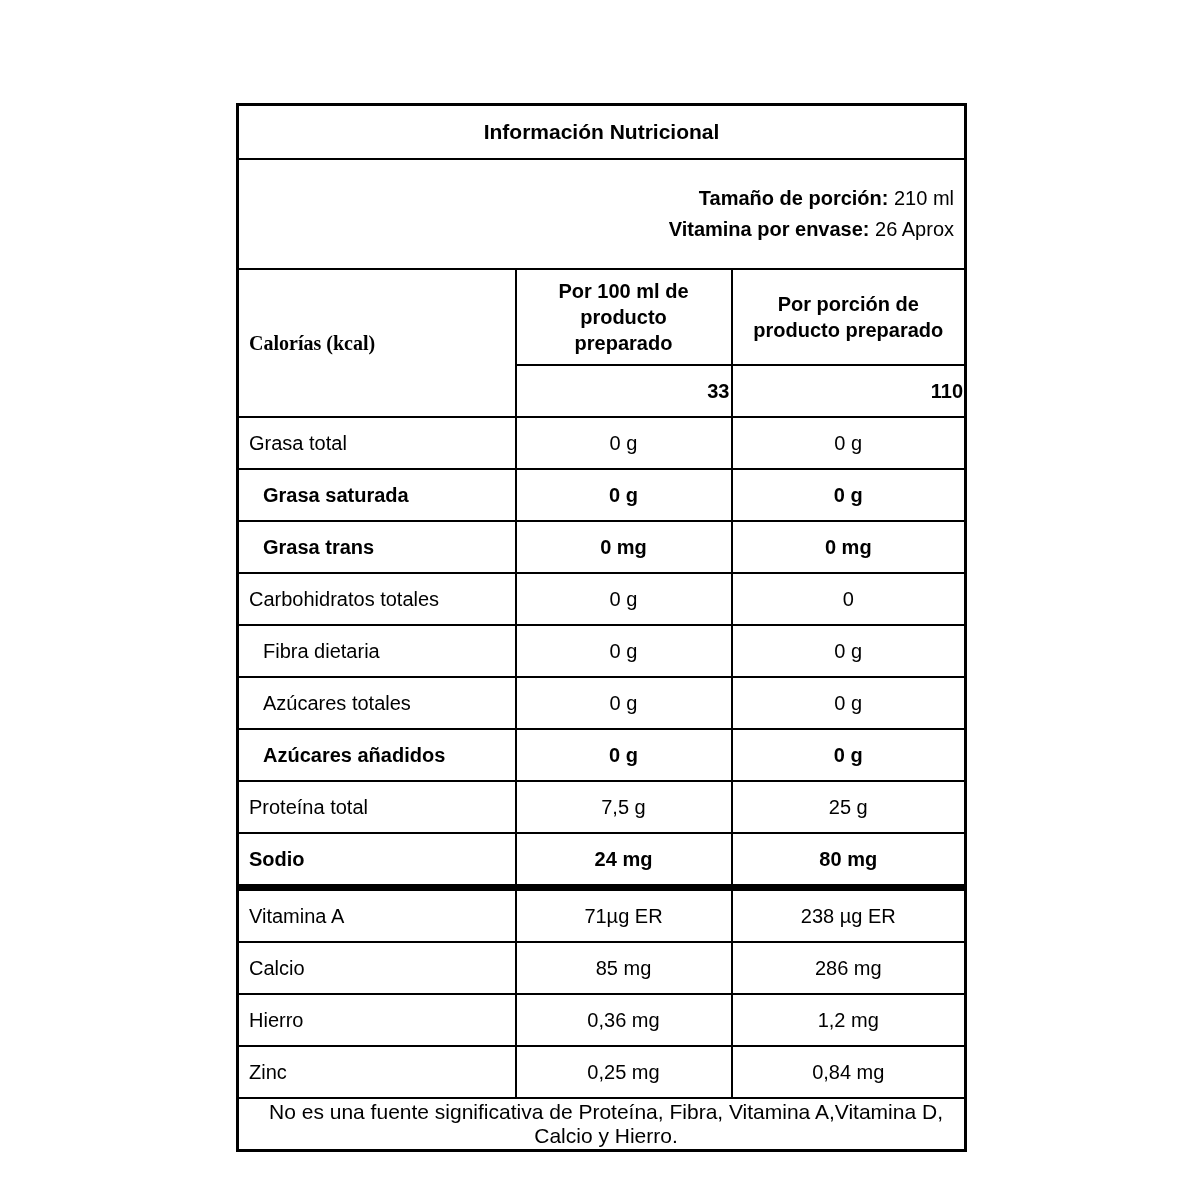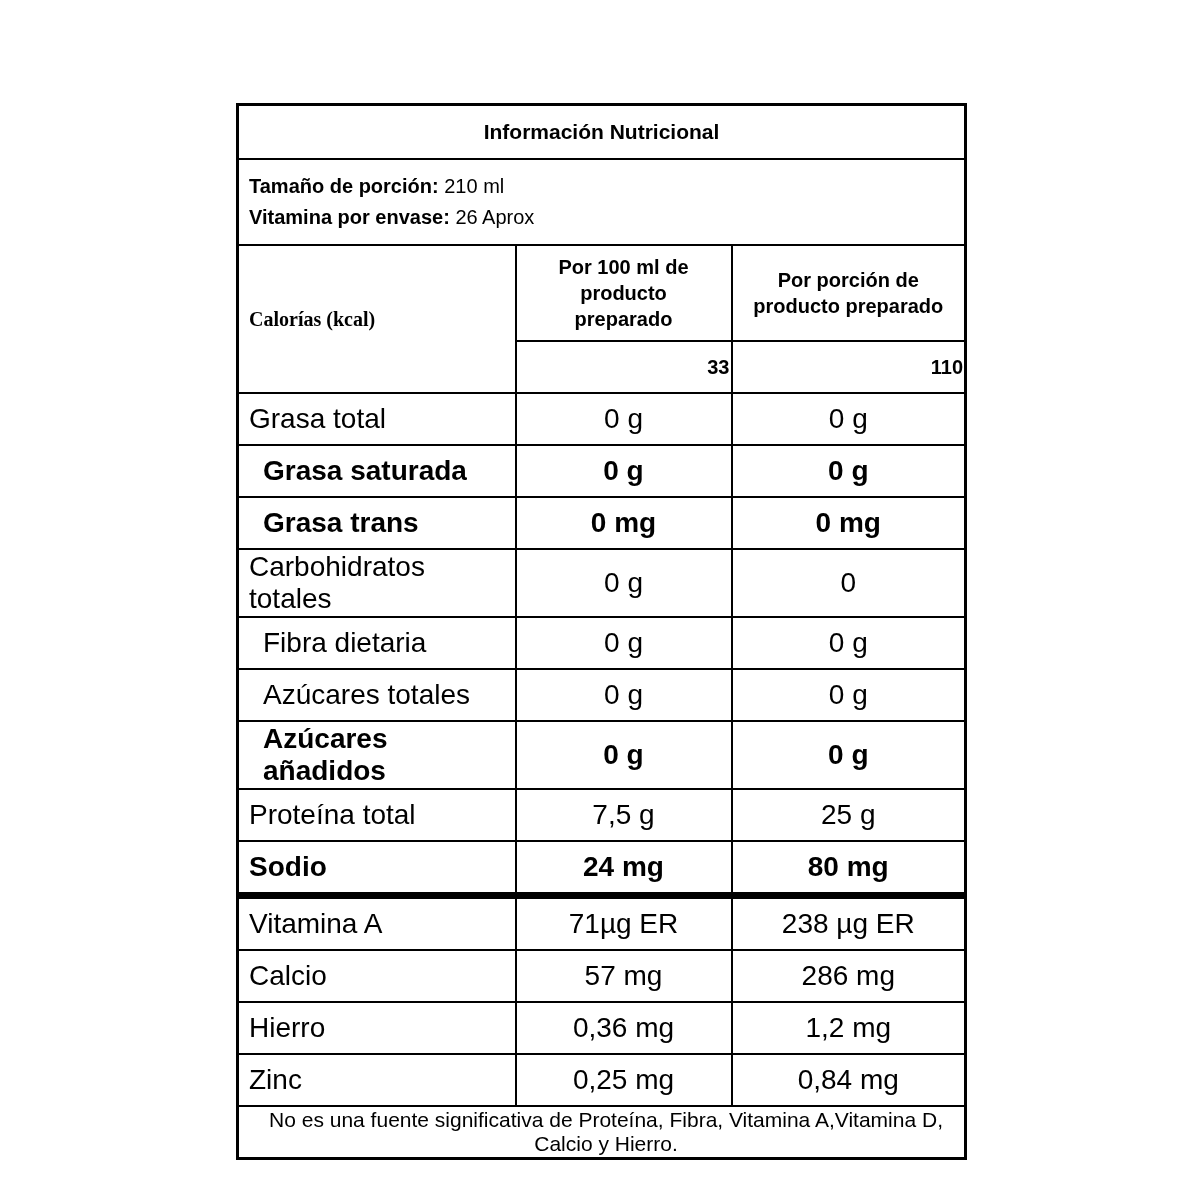--- a/index.html
+++ b/index.html
@@ -35,25 +35,26 @@
   }
   .title-row td {
     height: 50px;
     text-align: center;
     vertical-align: middle;
     font-weight: bold;
     font-size: 21px;
   }
   .serving-row td {
     height: 72px;
-    padding: 6px 10px;
+    padding: 18px 10px;
     font-size: 20px;
     line-height: 31px;
     vertical-align: middle;
     border-bottom: 7px solid #000000;
+    text-align: right;
   }
   .serving-row .lbl { font-weight: bold; }
   .hdr-cell {
     height: 94px;
     text-align: center;
     vertical-align: middle;
     font-weight: bold;
     font-size: 20px;
     line-height: 26px;
   }
@@ -71,21 +72,21 @@
   .calval-row td {
     height: 48px;
     text-align: right;
     vertical-align: middle;
     font-weight: bold;
     font-size: 20px;
     border-bottom: 7px solid #000000;
   }
   tr.body td {
     height: 48px;
-    font-size: 28px;
+    font-size: 20px;
     vertical-align: middle;
   }
   td.nm { text-align: left; padding-left: 10px; }
   td.nm.i1 { padding-left: 24px; }
   td.vv { text-align: center; }
   tr.bold td { font-weight: bold; }
   tr.thick-below td { border-bottom: 7px solid #000000; }
   .footer-row td {
     height: 44px;
     font-size: 21px;
@@ -172,21 +173,21 @@
       <td class="vv">24 mg</td>
       <td class="vv">80 mg</td>
     </tr>
     <tr class="body">
       <td class="nm">Vitamina A</td>
       <td class="vv">71µg ER</td>
       <td class="vv">238 µg ER</td>
     </tr>
     <tr class="body">
       <td class="nm">Calcio</td>
-      <td class="vv">57 mg</td>
+      <td class="vv">85 mg</td>
       <td class="vv">286 mg</td>
     </tr>
     <tr class="body">
       <td class="nm">Hierro</td>
       <td class="vv">0,36 mg</td>
       <td class="vv">1,2 mg</td>
     </tr>
     <tr class="body">
       <td class="nm">Zinc</td>
       <td class="vv">0,25 mg</td>

